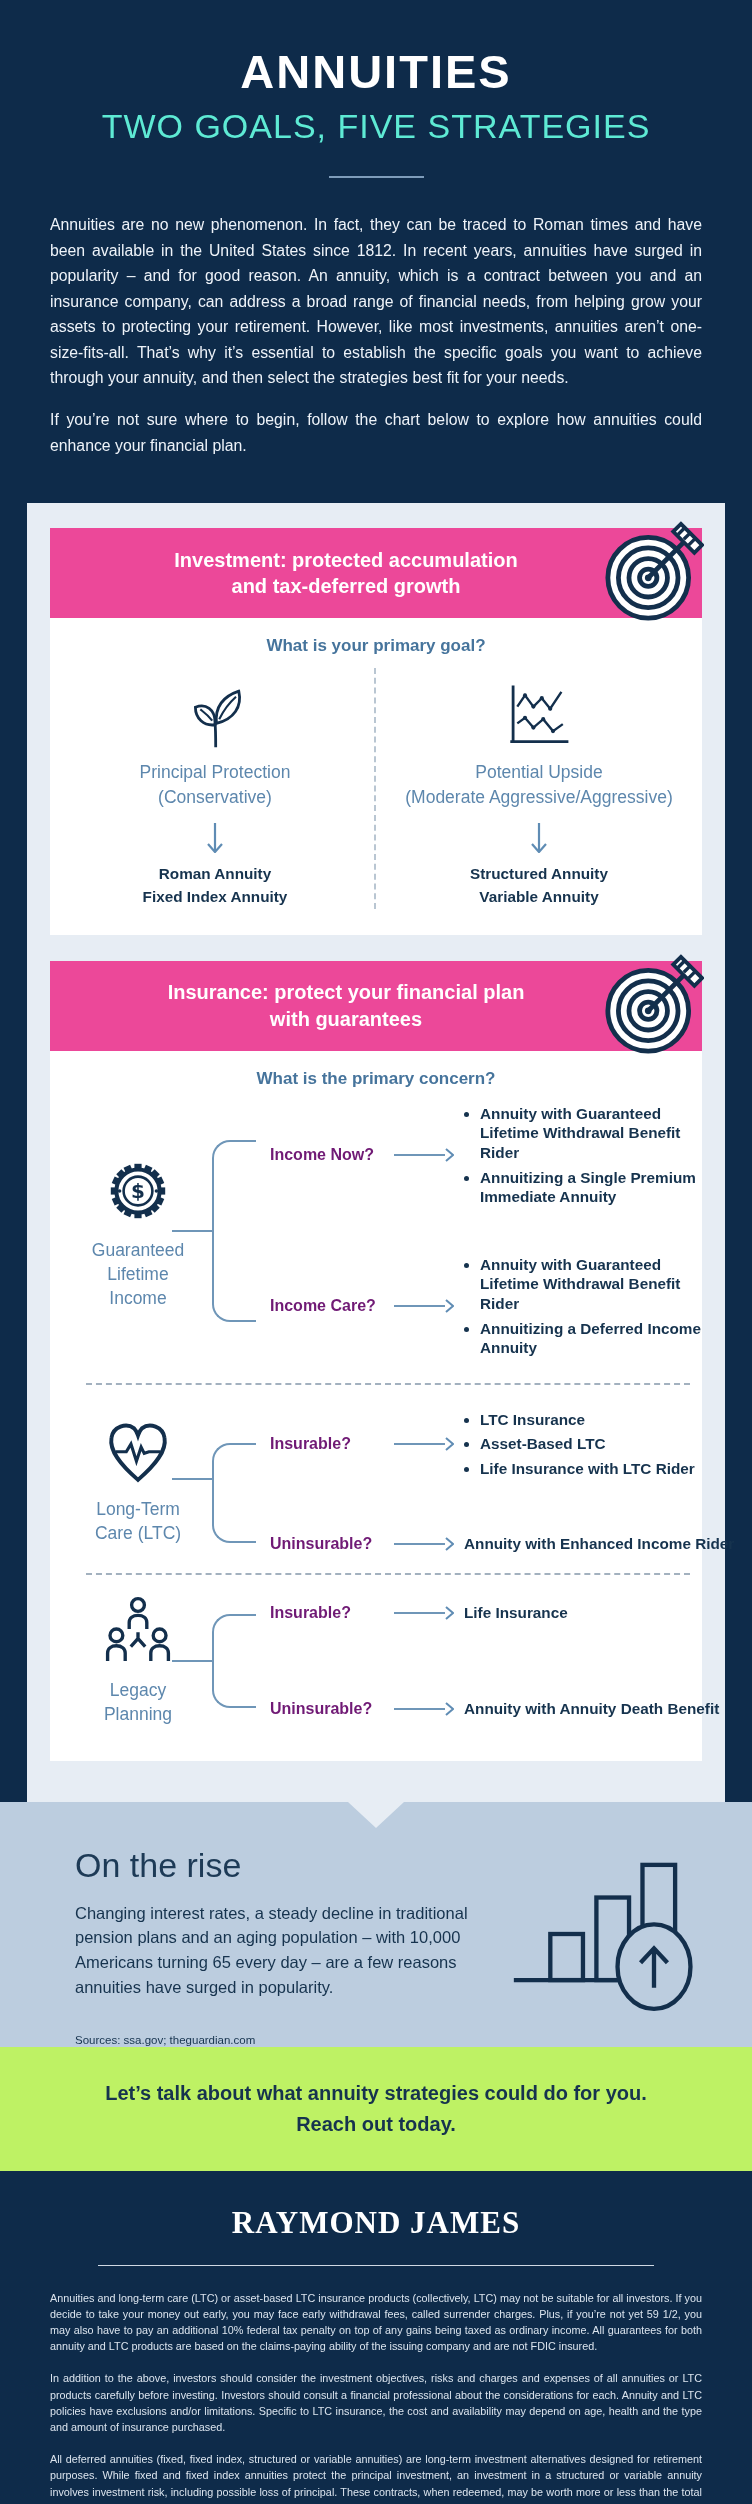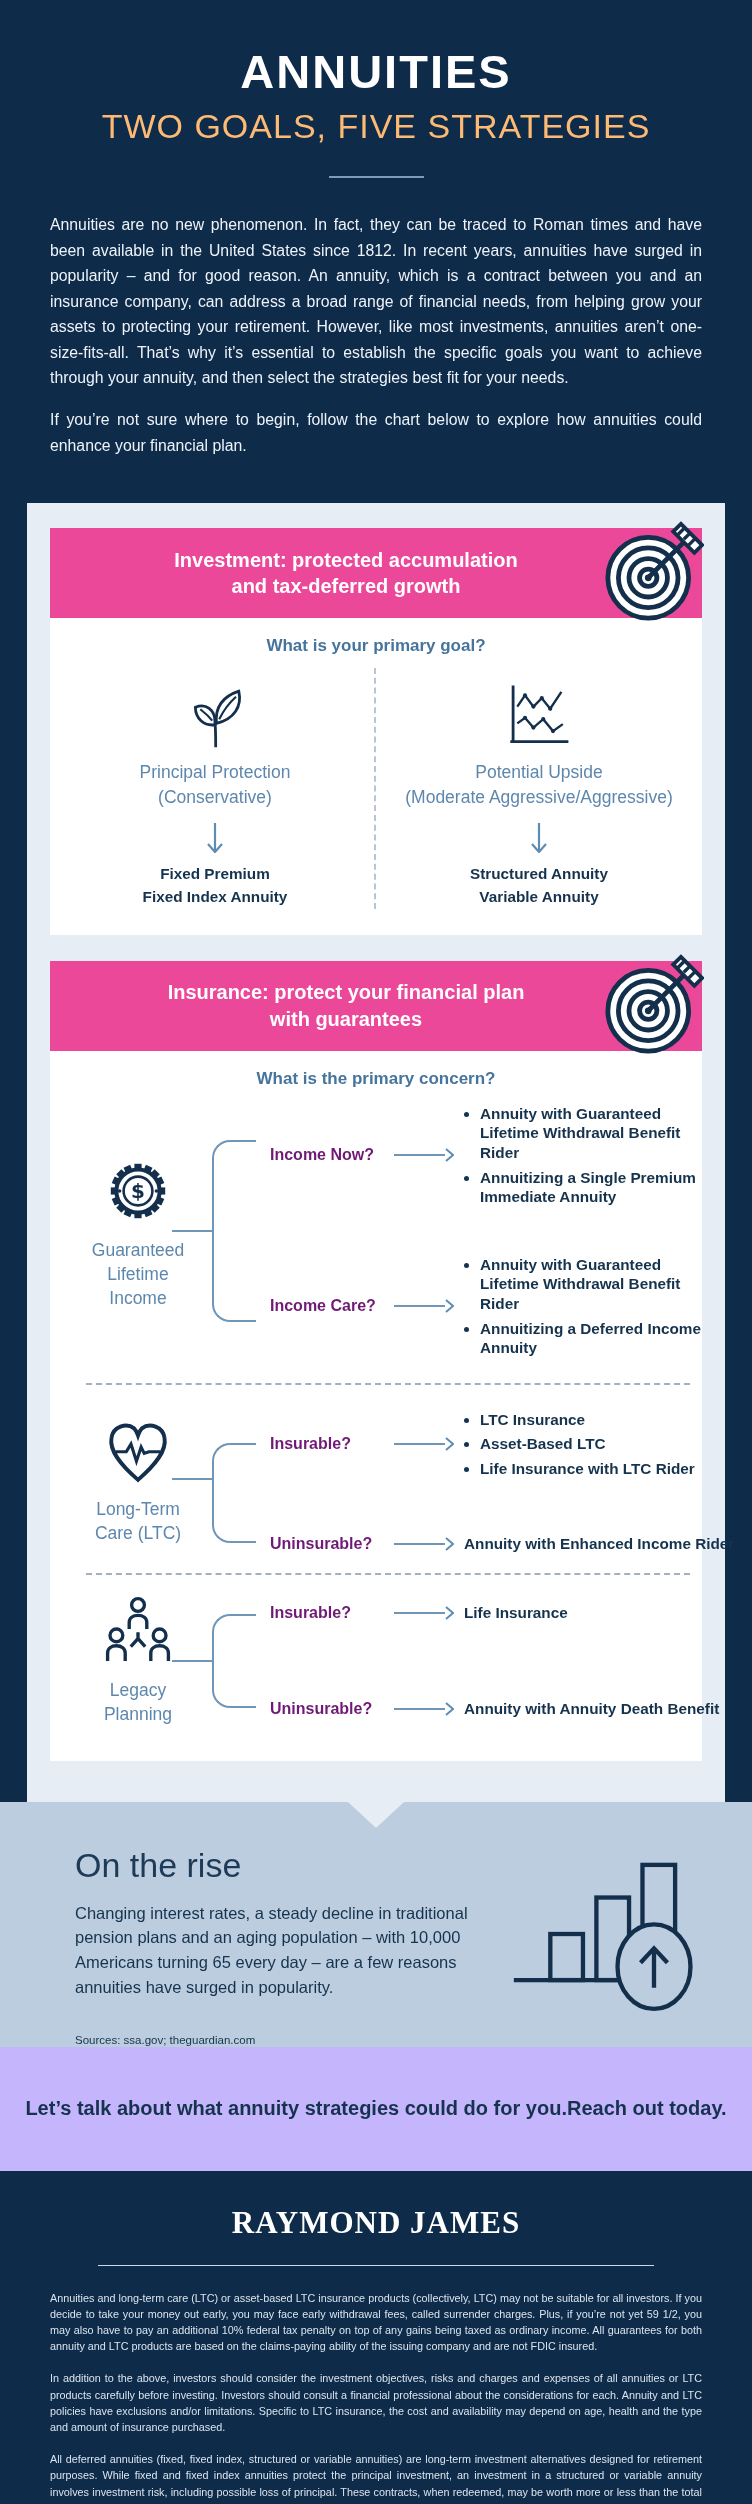--- a/index.html
+++ b/index.html
@@ -2,21 +2,21 @@
 <html><head>
 <meta charset="utf-8">
 <style>
   html,body{margin:0;padding:0;background:#0e2b4a;}
   body{width:752px;font-family:"Liberation Sans",sans-serif;-webkit-font-smoothing:antialiased;}
   .page{width:752px;background:#0e2b4a;overflow:hidden;}
 
   
   .hero{height:503px;box-sizing:border-box;padding:44px 50px 0;color:#f3f7fb;}
   .hero h1{margin:0;text-align:center;font-size:47px;letter-spacing:2px;font-weight:700;color:#ffffff;}
-  .hero h2{margin:8px 0 0;text-align:center;font-size:34px;letter-spacing:1px;font-weight:400;color:#fdba74;}
+  .hero h2{margin:8px 0 0;text-align:center;font-size:34px;letter-spacing:1px;font-weight:400;color:#5eead4;}
   .title-divider{width:95px;height:2px;background:#7e9cba;margin:30px auto 0;}
   .intro{margin-top:34px;font-size:15.8px;line-height:1.62;text-align:justify;color:#eef3f9;}
   .intro + .intro{margin-top:16px;}
 
   
   .panel{background:#e7edf4;margin:0 27px;padding:25px 23px 41px;}
   .card{background:#ffffff;position:relative;}
   .card + .card{margin-top:26px;}
   .band{position:relative;height:90px;background:#ec4899;display:flex;align-items:center;justify-content:center;}
   .band .band-title{color:#ffffff;font-size:20px;font-weight:700;line-height:1.32;text-align:center;white-space:pre-line;padding-right:60px;}
@@ -62,21 +62,21 @@
   
   .rise{position:relative;height:245px;background:#bccddf;box-sizing:border-box;padding:44px 0 0 75px;color:#16334e;}
   .notch{position:absolute;top:0;left:50%;margin-left:-28px;width:0;height:0;
          border-left:28px solid transparent;border-right:28px solid transparent;border-top:26px solid #e7edf4;}
   .rise h3{margin:0;font-size:34px;font-weight:400;color:#1d3a56;}
   .rise p{margin:16px 0 0;width:432px;font-size:16.5px;line-height:1.5;}
   .rise .sources{margin-top:34px;font-size:11.5px;}
   .rise-icon{position:absolute;right:50px;top:52px;}
 
   
-  .cta{height:124px;background:#c4b5fd;display:flex;flex-direction:row;align-items:center;justify-content:center;color:#16334e;}
+  .cta{height:124px;background:#bef264;display:flex;flex-direction:column;align-items:center;justify-content:center;color:#16334e;}
   .cta div{font-size:20px;font-weight:700;line-height:1.55;text-align:center;}
 
   
   .footer{height:397px;box-sizing:border-box;background:#0e2b4a;padding:34px 50px 0;}
   .logo{text-align:center;color:#ffffff;font-family:"Liberation Serif",serif;font-weight:700;font-size:31px;letter-spacing:1px;}
   .footer-divider{width:556px;height:1px;background:#cfd9e4;margin:24px auto 0;}
   .fine{margin-top:24px;color:#dbe4ee;font-size:10.8px;line-height:1.5;text-align:justify;}
   .fine p{margin:16px 0 10px;}
   svg{display:block;}
 </style>
@@ -196,21 +196,21 @@
           <div class="goal-icon">
             <svg width="70" height="70" viewBox="0 0 100 100">
                 <use href="#seedling"></use>
               </svg>
           </div>
           <div class="goal-label">Principal Protection
 (Conservative)</div>
           <svg class="v-arrow" width="16" height="30" viewBox="0 0 16 30">
               <use href="#varrow"></use>
             </svg>
-          <div class="product-line">Fixed Premium</div>
+          <div class="product-line">Roman Annuity</div>
           <div class="product-line">Fixed Index Annuity</div>
         </div>
         <div class="goal">
           <div class="goal-icon">
             <svg width="70" height="70" viewBox="0 0 100 100">
                 <use href="#linechart"></use>
               </svg>
           </div>
           <div class="goal-label">Potential Upside
 (Moderate Aggressive/Aggressive)</div>

